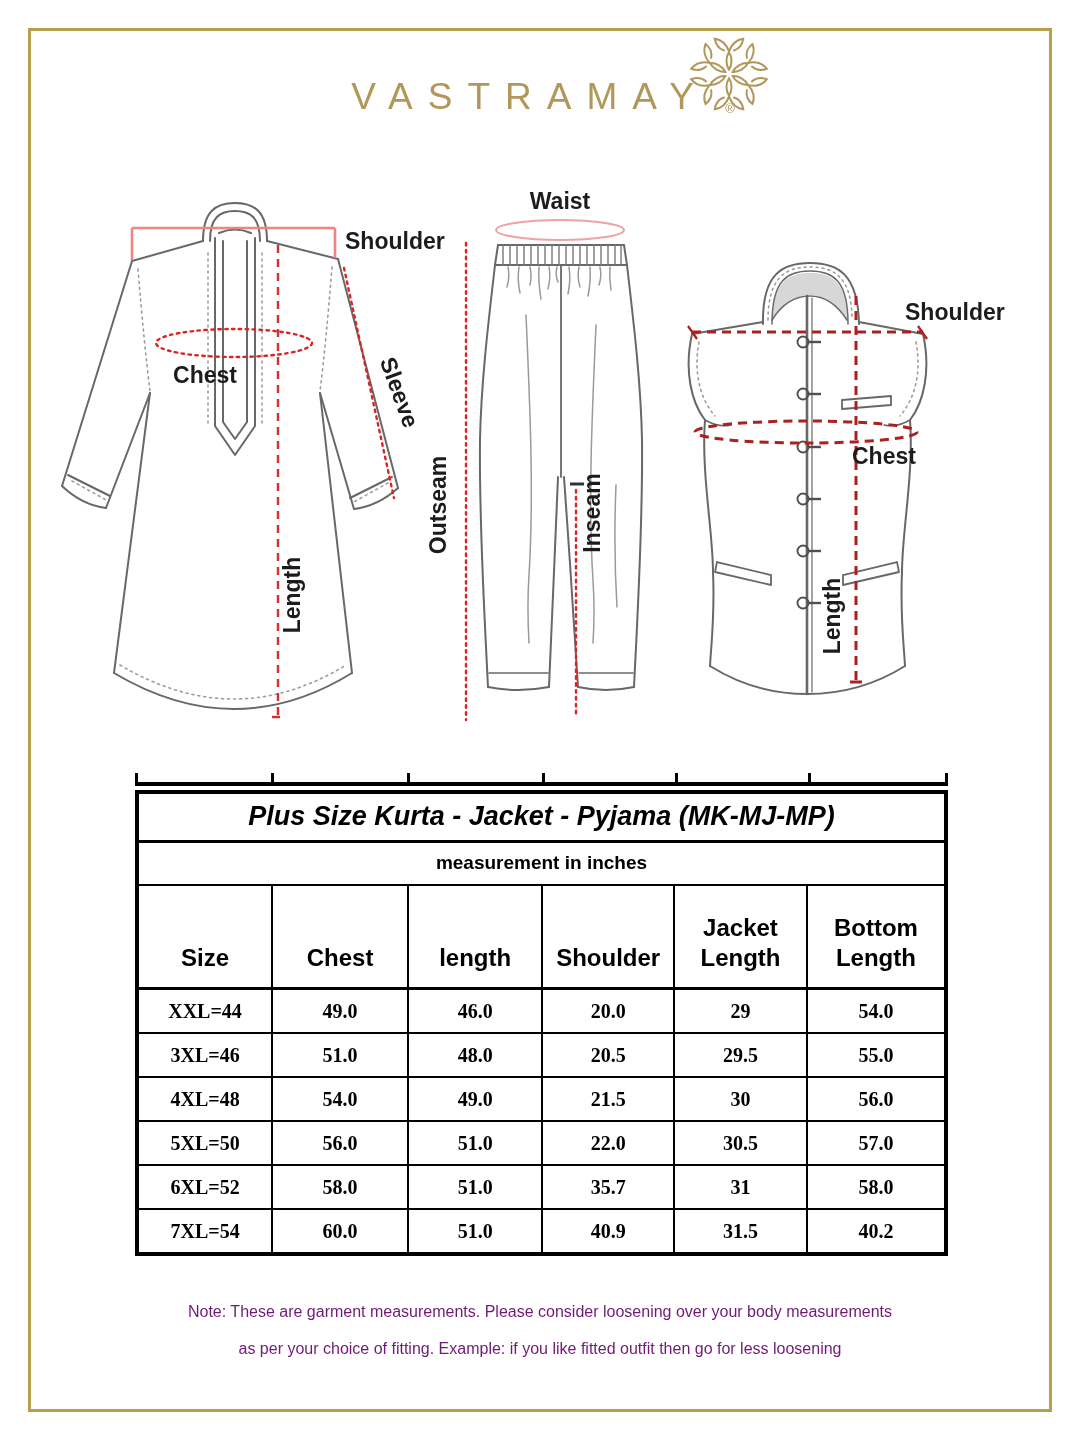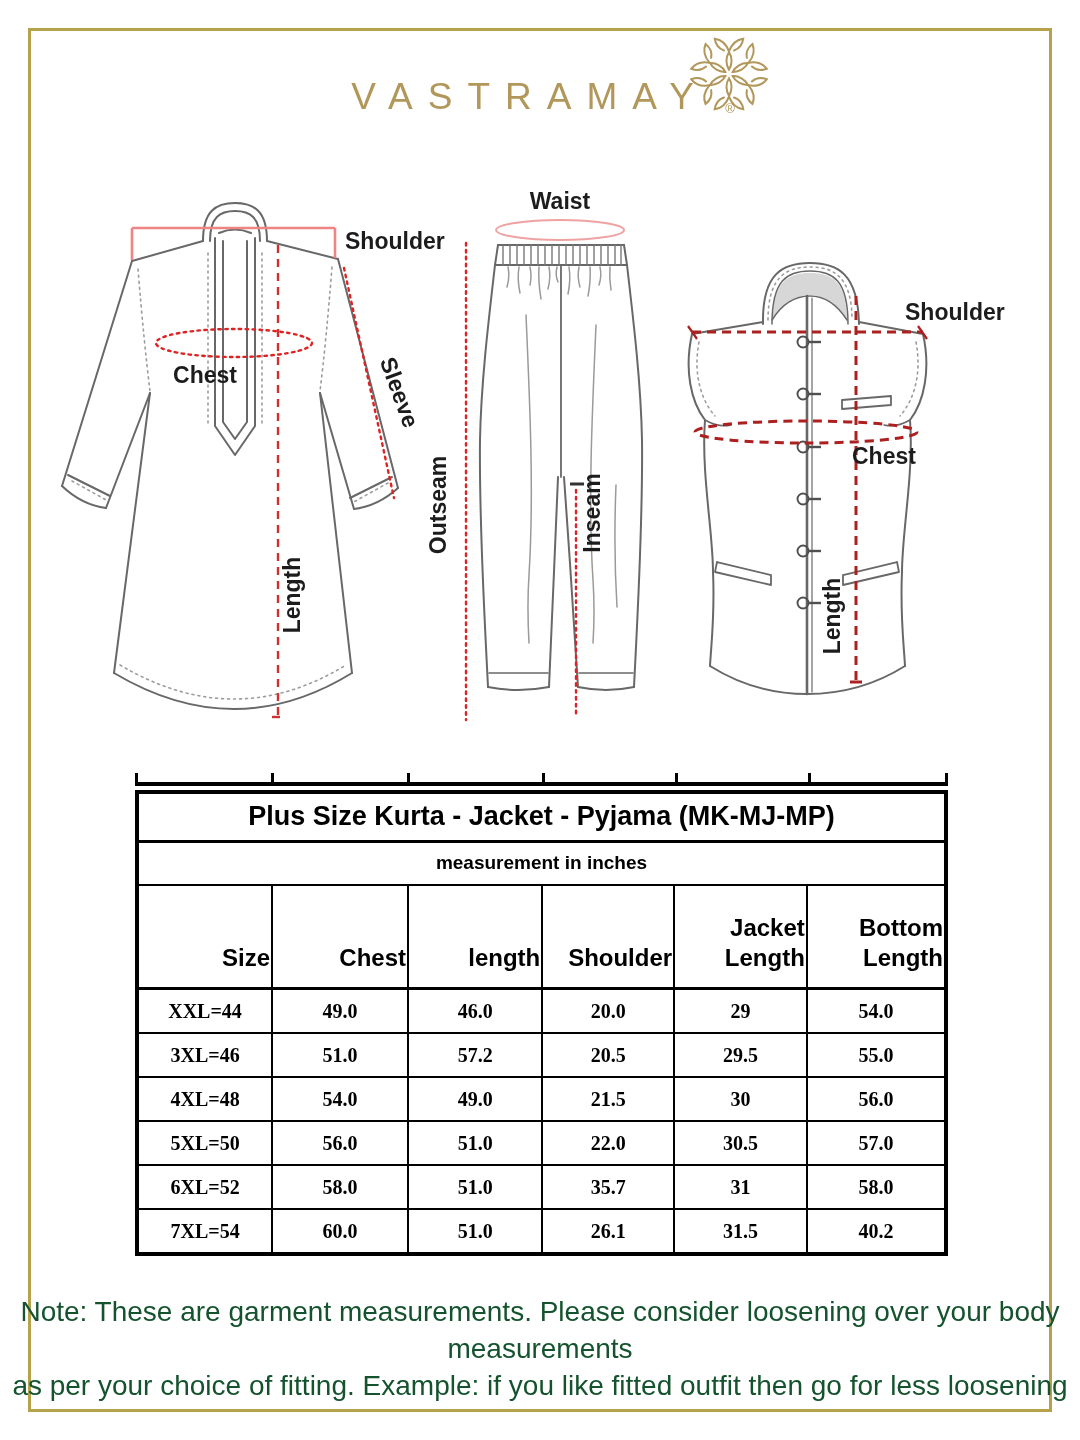--- a/index.html
+++ b/index.html
@@ -39,31 +39,31 @@
   }
   
   .table-block{position:absolute;left:135px;top:773px;width:813px;}
   .crop-sliver{position:relative;height:9px;border-bottom:4px solid #000;margin-bottom:4px;}
   .crop-sliver .tick{position:absolute;top:0;width:3px;height:9px;background:#000;}
   table.size-table{
     width:100%;border-collapse:collapse;border:4px solid #000;table-layout:fixed;
     font-family:"Liberation Sans",sans-serif;color:#000;
   }
   .size-table td,.size-table th{border:2px solid #000;text-align:center;}
-  .t-title{font-size:27px;font-weight:700;padding:7px 0 8px;border-bottom-width:3px !important;}
+  .t-title{font-size:27px;font-weight:700;padding:7px 0 8px;border-bottom-width:3px !important;font-style:italic;}
   .t-subtitle{font-size:19px;font-weight:700;padding:9px 0 10px;}
   .size-table th{
     font-size:24px;font-weight:700;height:86px;vertical-align:bottom;
-    padding-bottom:14px;line-height:1.25;border-bottom-width:3px !important;text-align:right;
+    padding-bottom:14px;line-height:1.25;border-bottom-width:3px !important;
   }
   .size-table td.cell{font-size:20px;font-weight:700;height:40px;font-family:Liberation Serif, serif;}
   
   .note{
     position:absolute;left:0;right:0;top:1293px;text-align:center;
-    font-size:28px;color:#14532d;line-height:37px;font-family:"Liberation Sans",sans-serif;
+    font-size:16px;color:#701a75;line-height:37px;font-family:"Liberation Sans",sans-serif;
   }
 </style>
 </head>
 <body>
 
 <div class="page">
 
   <div class="gold-frame"></div>
 
   <div class="logo-wrap">
@@ -321,21 +321,21 @@
           <td class="cell">XXL=44</td>
           <td class="cell">49.0</td>
           <td class="cell">46.0</td>
           <td class="cell">20.0</td>
           <td class="cell">29</td>
           <td class="cell">54.0</td>
         </tr>
         <tr>
           <td class="cell">3XL=46</td>
           <td class="cell">51.0</td>
-          <td class="cell">57.2</td>
+          <td class="cell">48.0</td>
           <td class="cell">20.5</td>
           <td class="cell">29.5</td>
           <td class="cell">55.0</td>
         </tr>
         <tr>
           <td class="cell">4XL=48</td>
           <td class="cell">54.0</td>
           <td class="cell">49.0</td>
           <td class="cell">21.5</td>
           <td class="cell">30</td>
@@ -354,21 +354,21 @@
           <td class="cell">58.0</td>
           <td class="cell">51.0</td>
           <td class="cell">35.7</td>
           <td class="cell">31</td>
           <td class="cell">58.0</td>
         </tr>
         <tr>
           <td class="cell">7XL=54</td>
           <td class="cell">60.0</td>
           <td class="cell">51.0</td>
-          <td class="cell">26.1</td>
+          <td class="cell">40.9</td>
           <td class="cell">31.5</td>
           <td class="cell">40.2</td>
         </tr>
       </tbody>
     </table>
   </div>
 
   <div class="note">
     <div>Note: These are garment measurements. Please consider loosening over your body measurements</div>
     <div>as per your choice of fitting. Example: if you like fitted outfit then go for less loosening</div>

